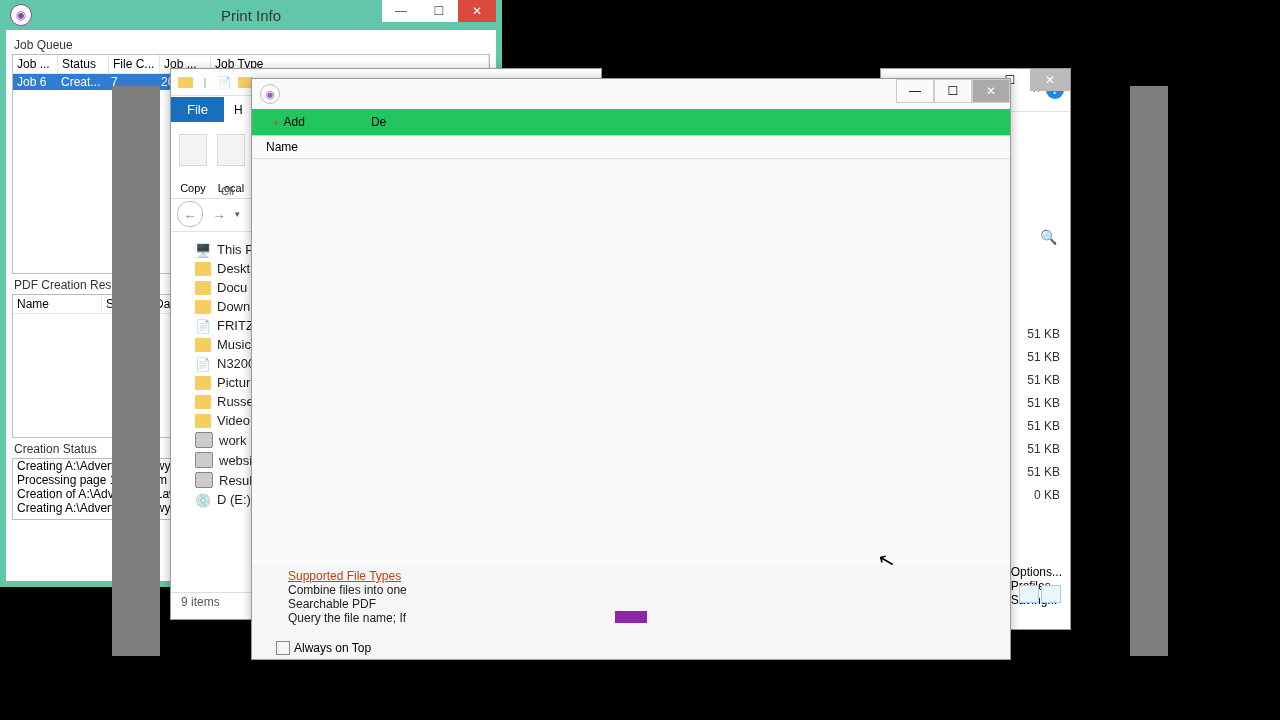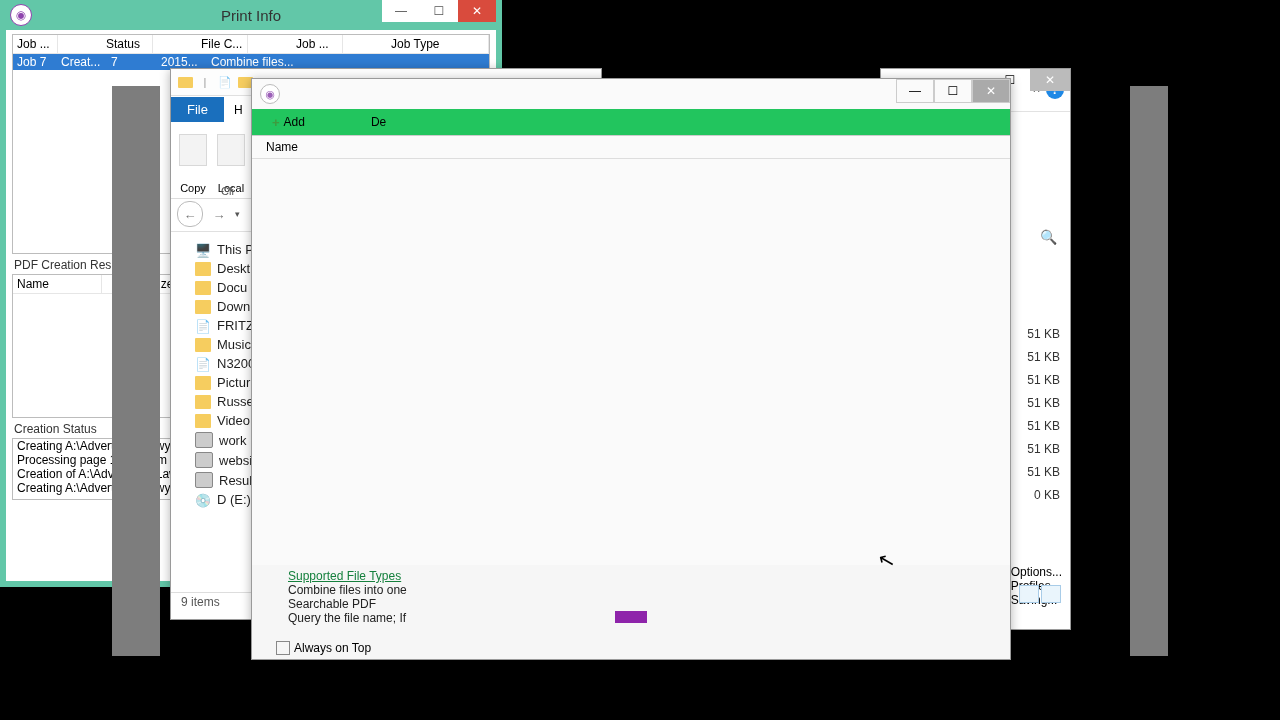--- a/index.html
+++ b/index.html
@@ -28,21 +28,21 @@
 
 
 #app { left: 251px; top: 78px; width: 758px; height: 580px; background: #fafafa; }
 #app .title2 { height: 30px; display: flex; align-items: center; padding-left: 8px; }
 #app .appicon { width: 18px; height: 18px; background: #fff; border-radius: 50%; border: 1px solid #bbb; display: flex; align-items: center; justify-content: center; font-size: 11px; color: #9c5fb8; }
 #app .winbtns { position: absolute; right: 0; top: 0; display: flex; }
 #app .winbtns .winbtn { border: 1px solid #ccc; width: 36px; height: 22px; }
 #app .toolbar { height: 26px; border-bottom: 1px solid #ccc; display: flex; align-items: center; background: #22c55e; }
 #app .listhdr { height: 22px; border-bottom: 1px solid #ddd; padding-left: 14px; font-size: 12px; display: flex; align-items: center; }
 #app .bottom { position: absolute; bottom: 0; left: 0; right: 0; padding: 4px 10px; background: #f6f6f6; }
-#app .supported { color: #15803d; font-size: 12px; text-decoration: underline; padding-left: 26px; }
+#app .supported { color: #c2410c; font-size: 12px; text-decoration: underline; padding-left: 26px; }
 #app .smalltxt { font-size: 12px; color: #222; padding-left: 26px; }
 #app .checkbox { display: flex; align-items: center; gap: 4px; padding-left: 14px; margin-top: 4px; }
 #app .cbx { width: 12px; height: 12px; border: 1px solid #888; }
 #app .addbtn { display: flex; align-items: center; gap: 4px; padding: 2px 6px; margin-left: 14px; }
 #app .addbtn::before { content: "+"; color: #3f9b3f; font-weight: bold; font-size: 13px; }
 #app .progress { width: 32px; height: 12px; background: #8e24aa; margin: 0 auto; position: relative; top:-14px; }
 
 
 #bgwin { left: 880px; top: 68px; width: 189px; height: 560px; background: #fff; }
 #bgwin .wb { position: absolute; right: 0; top: 0; display: flex; }
@@ -60,21 +60,21 @@
 #printinfo { left: 395px; top: 49px; width: 490px; height: 581px; background: #fff; border: 6px solid #62c7a8; border-top: none; }
 #printinfo .pititle { height: 30px; background: #62c7a8; display: flex; align-items: center; justify-content: center; position: relative; }
 #printinfo .pititle .t { font-size: 15px; color: #333; }
 #printinfo .pititle .picn { position: absolute; left: 4px; width: 20px; height: 20px; background: #fff; border-radius: 50%; display: flex; align-items: center; justify-content: center; font-size: 12px; color: #8e44ad; border: 1px solid #8e44ad; }
 #printinfo .pititle .btns { position: absolute; right: 0; top: 0; display: flex; }
 #printinfo .pititle .winbtn { width: 38px; height: 22px; background: #fff; color: #555; }
 #printinfo .pititle .winbtn.red { background: #d94b3d; color: #fff; }
 #printinfo .body { padding: 4px 6px; }
 #printinfo .lbl { font-size: 12px; color: #333; margin: 4px 0 2px 2px; }
 #printinfo .panel { border: 1px solid #bcbcbc; background: #fff; }
-#printinfo .thead { display: flex; border-bottom: 1px solid #e6e6e6; font-size: 12px; gap: 44px; }
+#printinfo .thead { display: flex; border-bottom: 1px solid #e6e6e6; font-size: 12px; }
 #printinfo .thead .c { padding: 2px 4px; border-right: 1px solid #e6e6e6; }
 #printinfo .selrow { display: flex; background: #2f7cd2; color: #fff; font-size: 12px; }
 #printinfo .selrow .c { padding: 1px 4px; }
 #printinfo .queue { height: 218px; }
 #printinfo .results { height: 142px; }
 #printinfo .status { height: 60px; }
 #printinfo .status .line { font-size: 12px; padding: 0 4px; white-space: nowrap; overflow: hidden; }
 #printinfo .footbtns { display: flex; justify-content: flex-end; gap: 6px; padding: 4px 2px 0 0; font-size: 12px; color: #444; }
 
 .cursor { position: absolute; left: 878px; top: 548px; font-size: 20px; color: #000; transform: rotate(-15deg); pointer-events: none; }
@@ -257,30 +257,31 @@
   <div class="pititle">
     <div class="picn">◉</div>
     <div class="t">Print Info</div>
     <div class="btns">
       <div class="winbtn">—</div>
       <div class="winbtn">☐</div>
       <div class="winbtn red">✕</div>
     </div>
   </div>
   <div class="body">
+    <div class="lbl">Job Queue</div>
     <div class="panel queue">
       <div class="thead">
         <div class="c" style="width:36px">Job ...</div>
         <div class="c" style="width:42px">Status</div>
         <div class="c" style="width:42px">File C...</div>
         <div class="c" style="width:42px">Job ...</div>
         <div class="c" style="flex:1">Job Type</div>
       </div>
       <div class="selrow">
-        <div class="c" style="width:36px">Job 7</div>
+        <div class="c" style="width:36px">Job 6</div>
         <div class="c" style="width:42px">Creat...</div>
         <div class="c" style="width:42px">7</div>
         <div class="c" style="width:42px">2015...</div>
         <div class="c" style="width:90px">Combine files...</div>
       </div>
     </div>
     <div class="lbl">PDF Creation Result</div>
     <div class="panel results">
       <div class="thead">
         <div class="c" style="width:80px">Name</div>

